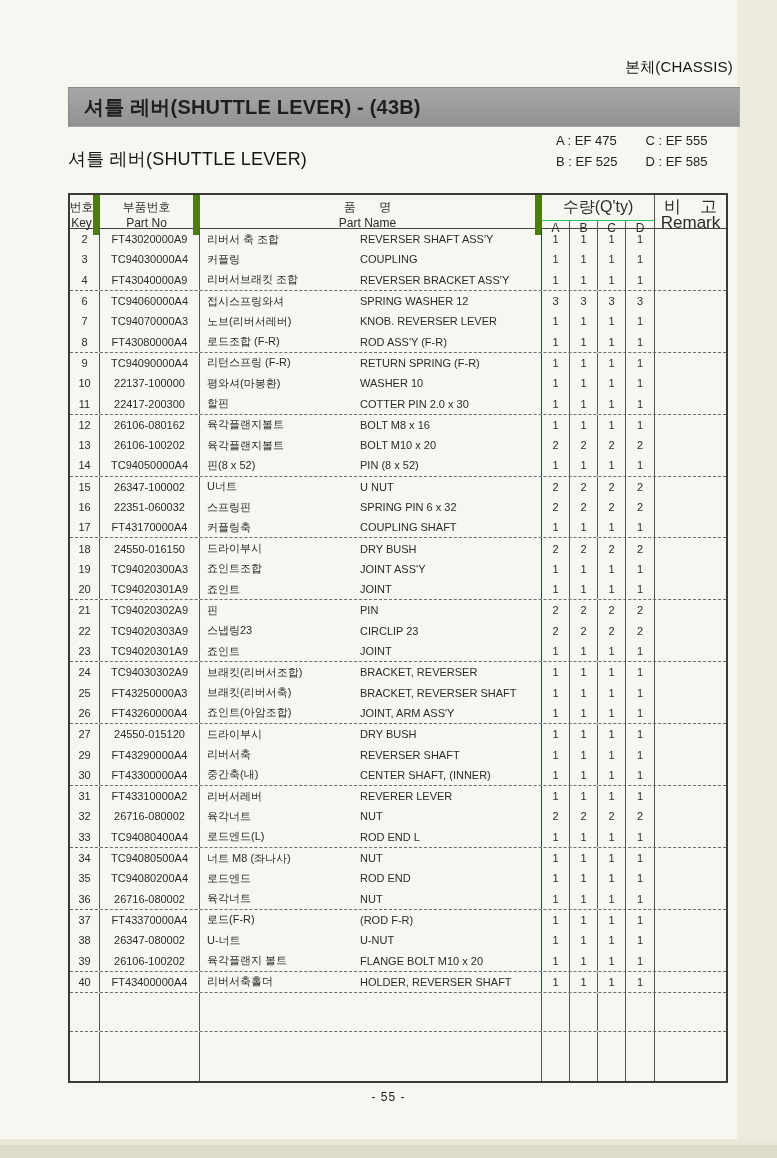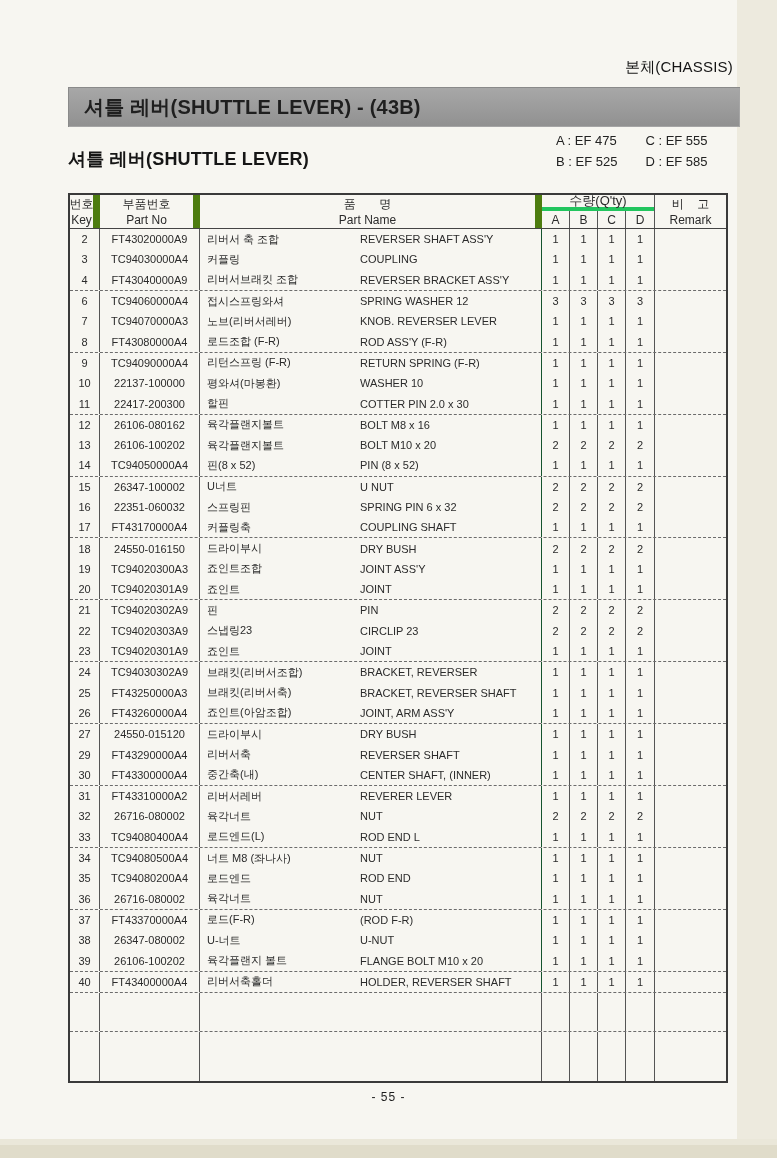--- a/index.html
+++ b/index.html
@@ -16,44 +16,44 @@
   .corner-label{position:absolute;top:58px;right:44px;font-size:15px;color:#141414;letter-spacing:0.2px;}
 
   .title-bar{
     position:absolute;left:68px;top:87px;width:672px;height:40px;
     background:linear-gradient(180deg,#a8a8a8 0%,#9b9b9b 55%,#909090 100%);
     box-shadow:inset 1px 1px 0 #8a8a8a, inset -1px -1px 0 #a5a5a5;
     display:flex;align-items:center;
   }
   .title-bar .title-text{font-size:20px;font-weight:bold;color:#1f1f1f;padding-left:16px;letter-spacing:0.2px;}
 
-  .subtitle{position:absolute;left:68px;top:147px;font-size:18px;color:#161616;letter-spacing:0.2px;font-weight:bold;}
+  .subtitle{position:absolute;left:68px;top:147px;font-size:18px;color:#161616;letter-spacing:0.2px;}
 
   .legend{
     position:absolute;left:556px;top:133px;
     display:grid;grid-template-rows:repeat(2,21px);grid-auto-flow:column;grid-auto-columns:auto;
     column-gap:28px;font-size:13px;color:#222;
   }
   .legend-item{white-space:pre;}
 
   .parts-table{
     position:absolute;left:68px;top:193px;width:660px;height:890px;
     border:2px solid #3a3a3a;box-sizing:border-box;
     display:flex;flex-direction:column;background:transparent;
     font-size:11px;
   }
   .thead{display:grid;grid-template-columns:30px 100px 342px 113px 1fr;border-bottom:1px solid #444;height:34px;box-sizing:border-box;flex:none;}
   .th{border-right:7px solid #4d7c0f;display:flex;flex-direction:column;align-items:center;justify-content:center;font-size:12px;line-height:16px;white-space:pre;}
   .th .l1,.th .l2{display:block;text-align:center;}
   .th-qty{border-right:1px solid #555;display:flex;flex-direction:column;}
-  .th-qty .qty-title{height:16px;box-sizing:border-box;border-bottom:4px solid #22c55e;display:flex;align-items:center;justify-content:center;font-size:13px;}
+  .th-qty .qty-title{height:26px;box-sizing:border-box;border-bottom:1px solid #22c55e;display:flex;align-items:center;justify-content:center;font-size:16px;}
   .th-qty .qty-cols{flex:1;display:grid;grid-template-columns:repeat(4,1fr);}
   .th-qty .qty-cols span{display:flex;align-items:center;justify-content:center;border-right:1px solid #555;font-size:12px;}
   .th-qty .qty-cols span:last-child{border-right:none;}
-  .th-remark{display:flex;flex-direction:column;align-items:center;justify-content:center;font-size:12px;line-height:16px;white-space:pre;}
+  .th-remark{display:flex;flex-direction:column;align-items:center;justify-content:center;font-size:17px;line-height:16px;white-space:pre;}
 
   .tbody{flex:1;display:flex;flex-direction:column;}
   .tgroup{border-bottom:1px dashed #6c6c6c;flex:none;}
   .trow{display:grid;grid-template-columns:30px 100px 342px 113px 1fr;height:20.3px;}
   .td{border-right:1px solid #555;display:flex;align-items:center;justify-content:center;overflow:hidden;white-space:nowrap;}
   .td-name{border-right:1px solid #14532d;display:flex;align-items:center;overflow:hidden;white-space:nowrap;}
   .td-name .ko{width:155px;flex:none;padding-left:7px;box-sizing:border-box;}
   .td-name .en{flex:1;padding-left:5px;}
   .td-qty{display:grid;grid-template-columns:repeat(4,1fr);border-right:1px solid #555;}
   .td-qty span{display:flex;align-items:center;justify-content:center;border-right:1px solid #555;}

